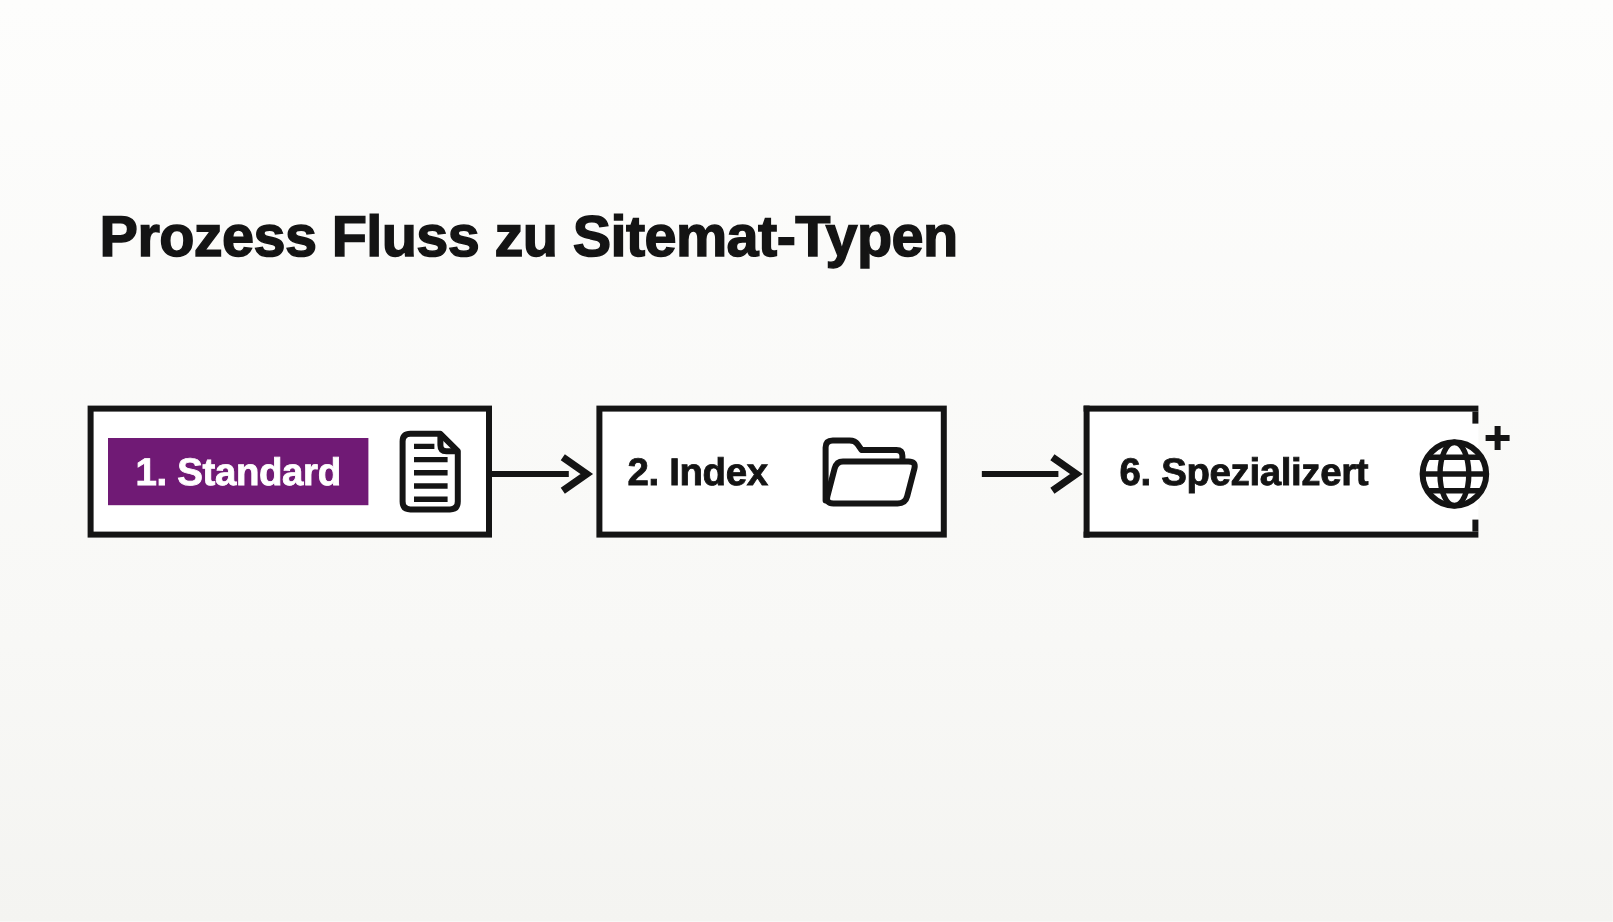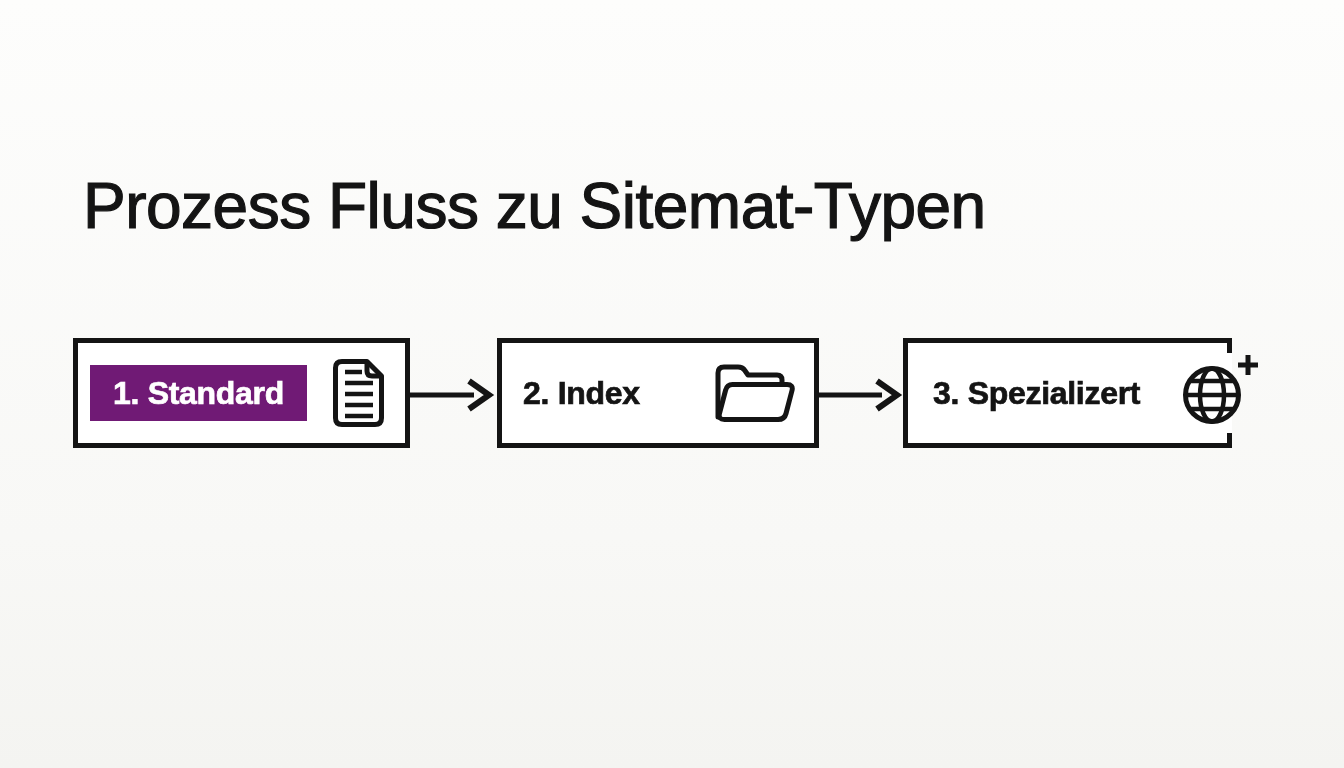--- a/index.html
+++ b/index.html
@@ -11,41 +11,41 @@
     width: 1344px;
     height: 768px;
     background: linear-gradient(180deg, #fdfdfc 0%, #f8f8f6 70%, #f4f4f1 100%);
     overflow: hidden;
   }
 
   .title {
     position: absolute;
     left: 83px;
     top: 174px;
-    font-size: 64px;
+    font-size: 48px;
     line-height: 1;
-    font-weight: 400;
+    font-weight: 700;
     letter-spacing: -0.5px;
     color: #141414;
     -webkit-text-stroke: 1.2px #141414;
     white-space: nowrap;
   }
 
   .step-box {
     position: absolute;
     top: 338px;
     height: 110px;
     background: #ffffff;
     border: 5px solid #141414;
     display: flex;
     align-items: center;
   }
 
   .step-1 { left: 73px;  width: 337px; padding: 0 17px 0 12px; justify-content: space-between; }
-  .step-2 { left: 497px; width: 322px; padding: 0 16px 0 21px; justify-content: space-between; }
+  .step-2 { left: 497px; width: 292px; padding: 0 16px 0 21px; justify-content: space-between; }
   .step-3 { left: 903px; width: 329px; border-right: none; padding-left: 25px; }
 
   .hl-label {
     background: #701a75;
     color: #ffffff;
     font-size: 32px;
     font-weight: 700;
     letter-spacing: -0.3px;
     -webkit-text-stroke: 0.7px #ffffff;
     height: 56px;
@@ -122,21 +122,21 @@
       <path d="M22.5,24.5 H77 Q83.5,24.5 82,30.5 L76,53.5 Q74.5,59.5 68,59.5 H14.5 Q8,59.5 9.5,53.5 L15.5,30.5 Q17,24.5 22.5,24.5 Z" fill="#ffffff" stroke="#141414" stroke-width="5" stroke-linejoin="round"></path>
     </svg>
   </div>
 
   <svg class="arrow arrow-2" width="88" height="40" viewBox="0 0 88 40" aria-hidden="true">
     <line x1="0" y1="20" x2="64" y2="20" stroke="#141414" stroke-width="5"></line>
     <path d="M59,6 L79,20 L59,34" fill="none" stroke="#141414" stroke-width="6"></path>
   </svg>
 
   <div class="step-box step-3">
-    <span class="plain-label">3. Spezializert</span>
+    <span class="plain-label">6. Spezializert</span>
     <span class="stub stub-top"></span>
     <span class="stub stub-bottom"></span>
     <div class="globe-wrap">
       <svg class="icon-svg" width="80" height="74" viewBox="0 0 80 74" aria-hidden="true">
         <circle cx="30" cy="42" r="26.5" fill="#ffffff" stroke="#141414" stroke-width="5"></circle>
         <ellipse cx="30" cy="42" rx="12" ry="26.5" fill="none" stroke="#141414" stroke-width="4.5"></ellipse>
         <g stroke="#141414" stroke-width="4.5" fill="none">
           <path d="M4,42 H56"></path>
           <path d="M8.5,28 H51.5"></path>
           <path d="M8.5,56 H51.5"></path>

